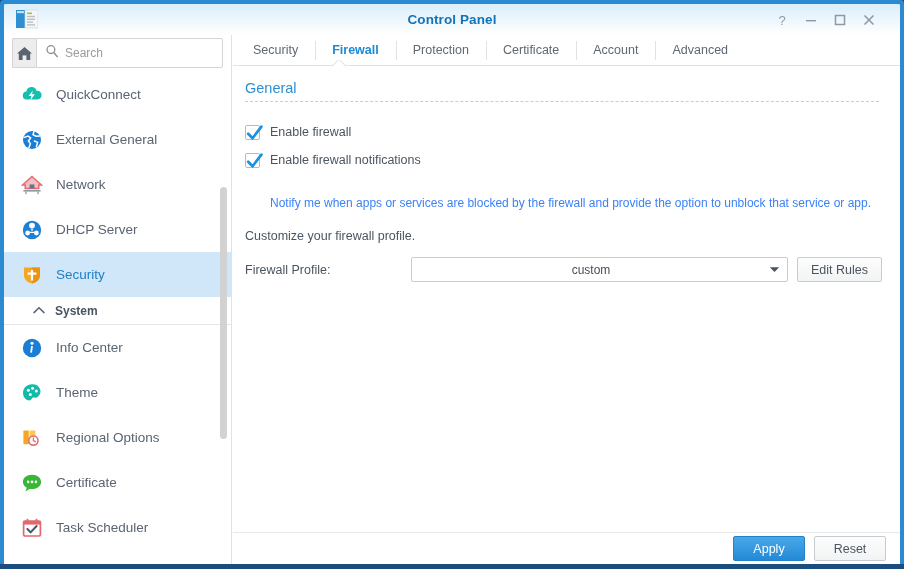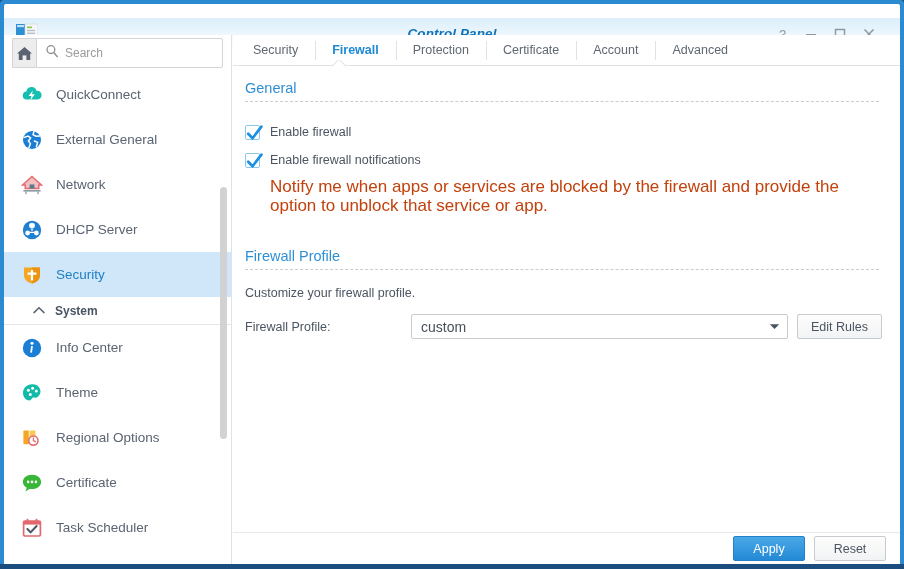--- a/index.html
+++ b/index.html
@@ -31,24 +31,23 @@
   #window-inner {
     position: relative;
     width: 896px; height: 560px;
     background: #ffffff;
     border-radius: 2px 2px 0 0;
     overflow: hidden;
   }
 
   
   #titlebar {
-    position: absolute; left: 0; top: 14px;
+    position: absolute; left: 0; top: 0;
     width: 896px; height: 31px;
     background: linear-gradient(to bottom, #dbeefb 0%, #eaf5fc 45%, #f9fcfe 80%, #ffffff 100%);
-    font-style: italic;
   }
   #app-icon {
     position: absolute; left: 12px; top: 5px;
     width: 22px; height: 20px;
   }
   #title-text {
     position: absolute; left: 0; top: 0;
     width: 896px; height: 31px;
     line-height: 31px;
     text-align: center;
@@ -275,23 +274,23 @@
     left: -1px; top: -4px;
   }
   .chk-label {
     margin-left: 10px;
     font-size: 12.5px;
     color: #4b5561;
     line-height: 16px;
     cursor: default;
   }
   #notify-desc {
-    margin: 9px 22px 0 37px;
-    font-size: 17px;
-    color: #c2410c;
+    margin: 26px 22px 0 37px;
+    font-size: 12px;
+    color: #3b82f6;
     line-height: 19px;
   }
   #profile-desc {
     margin: 16px 0 0 12px;
     font-size: 12.5px;
     color: #4b5561;
   }
 
   #profile-row {
     display: flex;
@@ -308,22 +307,23 @@
     width: 377px; height: 25px;
     background: #ffffff;
     border: 1px solid #c8ccd0;
     border-radius: 2px;
     display: flex; align-items: center;
     cursor: pointer;
   }
   #profile-select .sel-value {
     flex: 1;
     padding-left: 9px;
-    font-size: 14px;
+    font-size: 12px;
     color: #474f59;
+    text-align: center;
   }
   #profile-select .sel-arrow {
     width: 26px;
     display: flex; align-items: center; justify-content: center;
     color: #4b5561;
   }
   #edit-rules-btn {
     margin-left: 9px;
     height: 25px;
     padding: 0 13px;
@@ -630,21 +630,20 @@
             <span class="chkbox">
               <svg width="19" height="22" viewBox="0 0 19 22">
                 <path d="M3.2 11.8 L7.6 16.2 L16.4 4.6" stroke="#1e90e0" stroke-width="2.7" fill="none" stroke-linecap="round" stroke-linejoin="round"></path>
               </svg>
             </span>
             <span class="chk-label">Enable firewall notifications</span>
           </div>
 
           <div id="notify-desc">Notify me when apps or services are blocked by the firewall and provide the option to unblock that service or app.</div>
 
-          <div class="section-head" id="profile-head">Firewall Profile</div>
 
           <div id="profile-desc">Customize your firewall profile.</div>
 
           <div id="profile-row">
             <span id="profile-label">Firewall Profile:</span>
             <div id="profile-select">
               <span class="sel-value">custom</span>
               <span class="sel-arrow">
                 <svg width="11" height="7" viewBox="0 0 11 7">
                   <path d="M0.8 1.2 L5.5 6 L10.2 1.2 Z" fill="#4b5561"></path>

